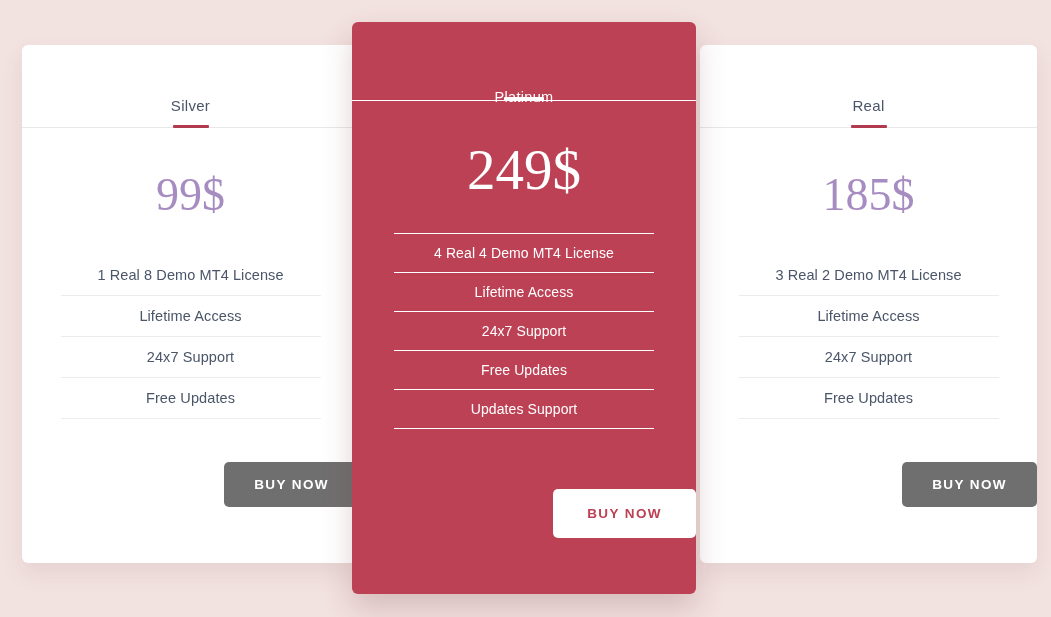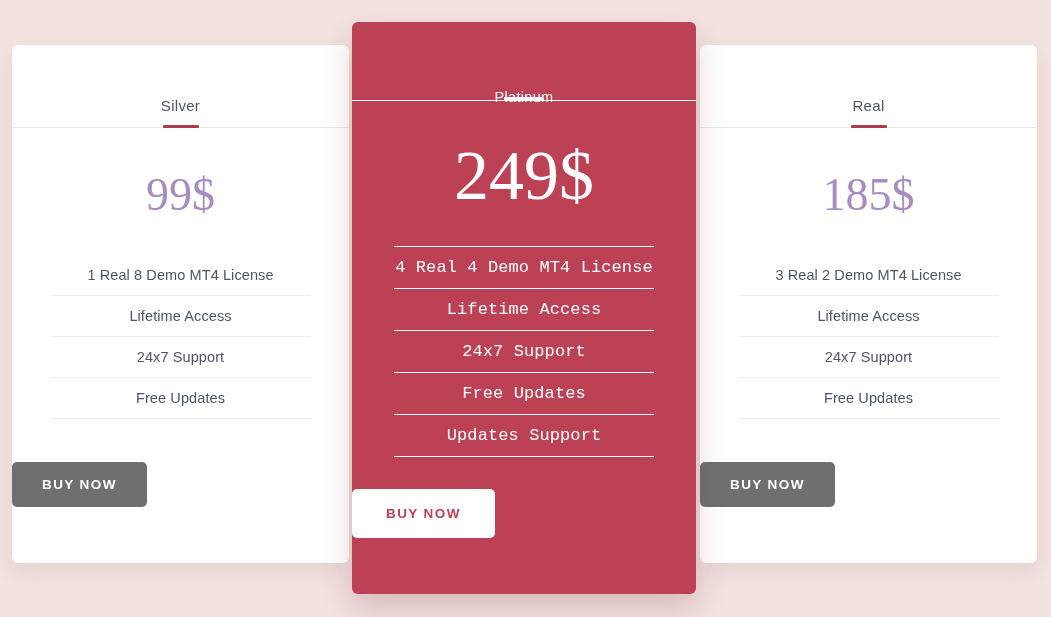--- a/index.html
+++ b/index.html
@@ -35,21 +35,21 @@
     align-items: center;
   }
 
   .card-side {
     top: 45px;
     width: 337px;
     height: 518px;
     box-shadow: 0 10px 22px rgba(120, 80, 80, 0.10);
   }
 
-  .card-left  { left: 12px; }
+  .card-left  { left: 22px; }
   .card-right { left: 700px; }
 
   .card-featured {
     left: 352px;
     top: 22px;
     width: 344px;
     height: 572px;
     background: #bd4155;
     box-shadow: 0 14px 30px rgba(120, 50, 60, 0.22);
     z-index: 5;
@@ -104,21 +104,21 @@
   }
 
   
   .price {
     font-family: "Liberation Serif", "DejaVu Serif", serif;
     font-weight: 400;
     color: #a68cc0;
     line-height: 1;
   }
   .card-side .price { font-size: 46px; margin-top: 44px; }
-  .card-featured .price { font-size: 70px; color: #ffffff; margin-top: 40px; }
+  .card-featured .price { font-size: 57px; color: #ffffff; margin-top: 40px; }
 
   
   .features {
     list-style: none;
     width: 260px;
     text-align: center;
   }
   .card-side .features { margin-top: 38px; }
   .card-featured .features { margin-top: 35px; }
 
@@ -126,35 +126,34 @@
     font-size: 14.5px;
     color: #4a5568;
     letter-spacing: 0.1px;
     padding: 12px 0;
     border-bottom: 1px solid #ececec;
   }
   .feature:first-child { padding-top: 11px; }
 
   .card-featured .feature {
     color: #ffffff;
-    font-size: 17px;
+    font-size: 14px;
     padding: 11px 0;
     border-bottom: 1px solid #ffffff;
-    font-family: Liberation Mono, monospace;
   }
   .card-featured .features .feature:first-child {
     border-top: 1px solid #ffffff;
   }
 
   
   .btn-row {
     margin-top: auto;
     width: 100%;
     display: flex;
-    justify-content: flex-start;
+    justify-content: flex-end;
   }
   .card-side .btn-row { margin-bottom: 56px; }
   .card-featured .btn-row { margin-bottom: 56px; }
 
   .buy-button {
     font-family: "Liberation Sans", sans-serif;
     font-size: 13.5px;
     font-weight: 700;
     letter-spacing: 1.4px;
     border: none;

